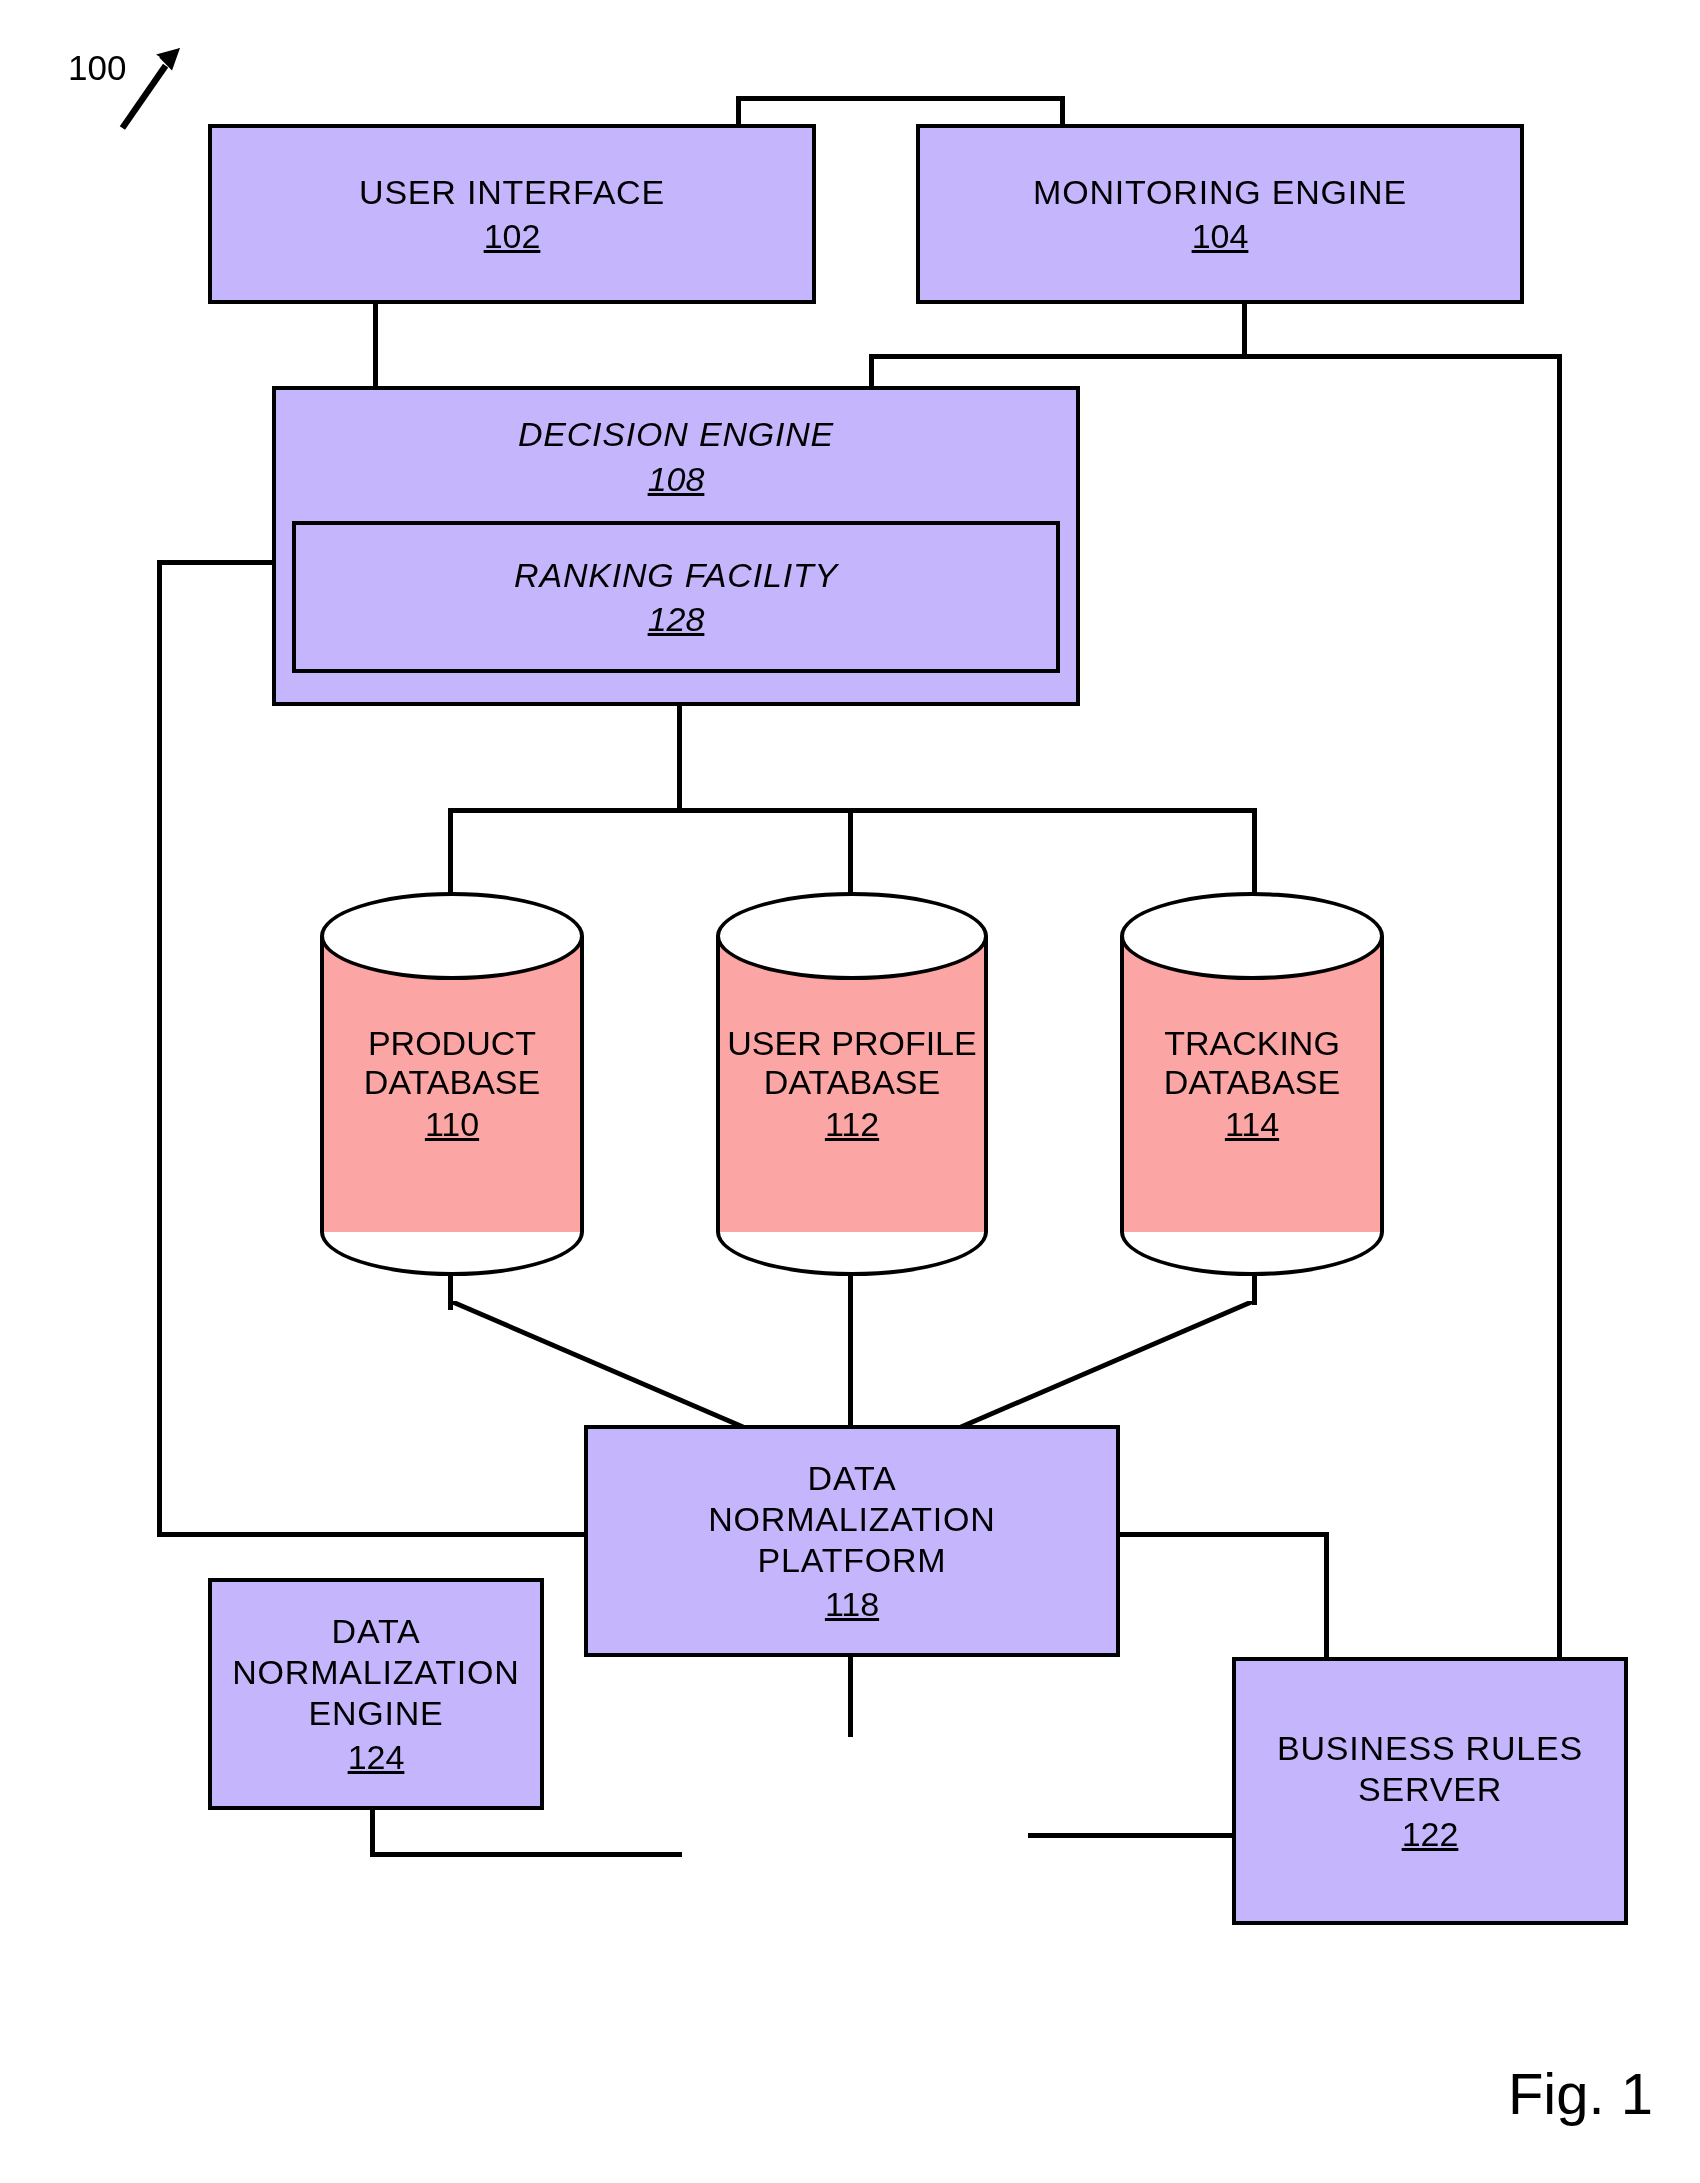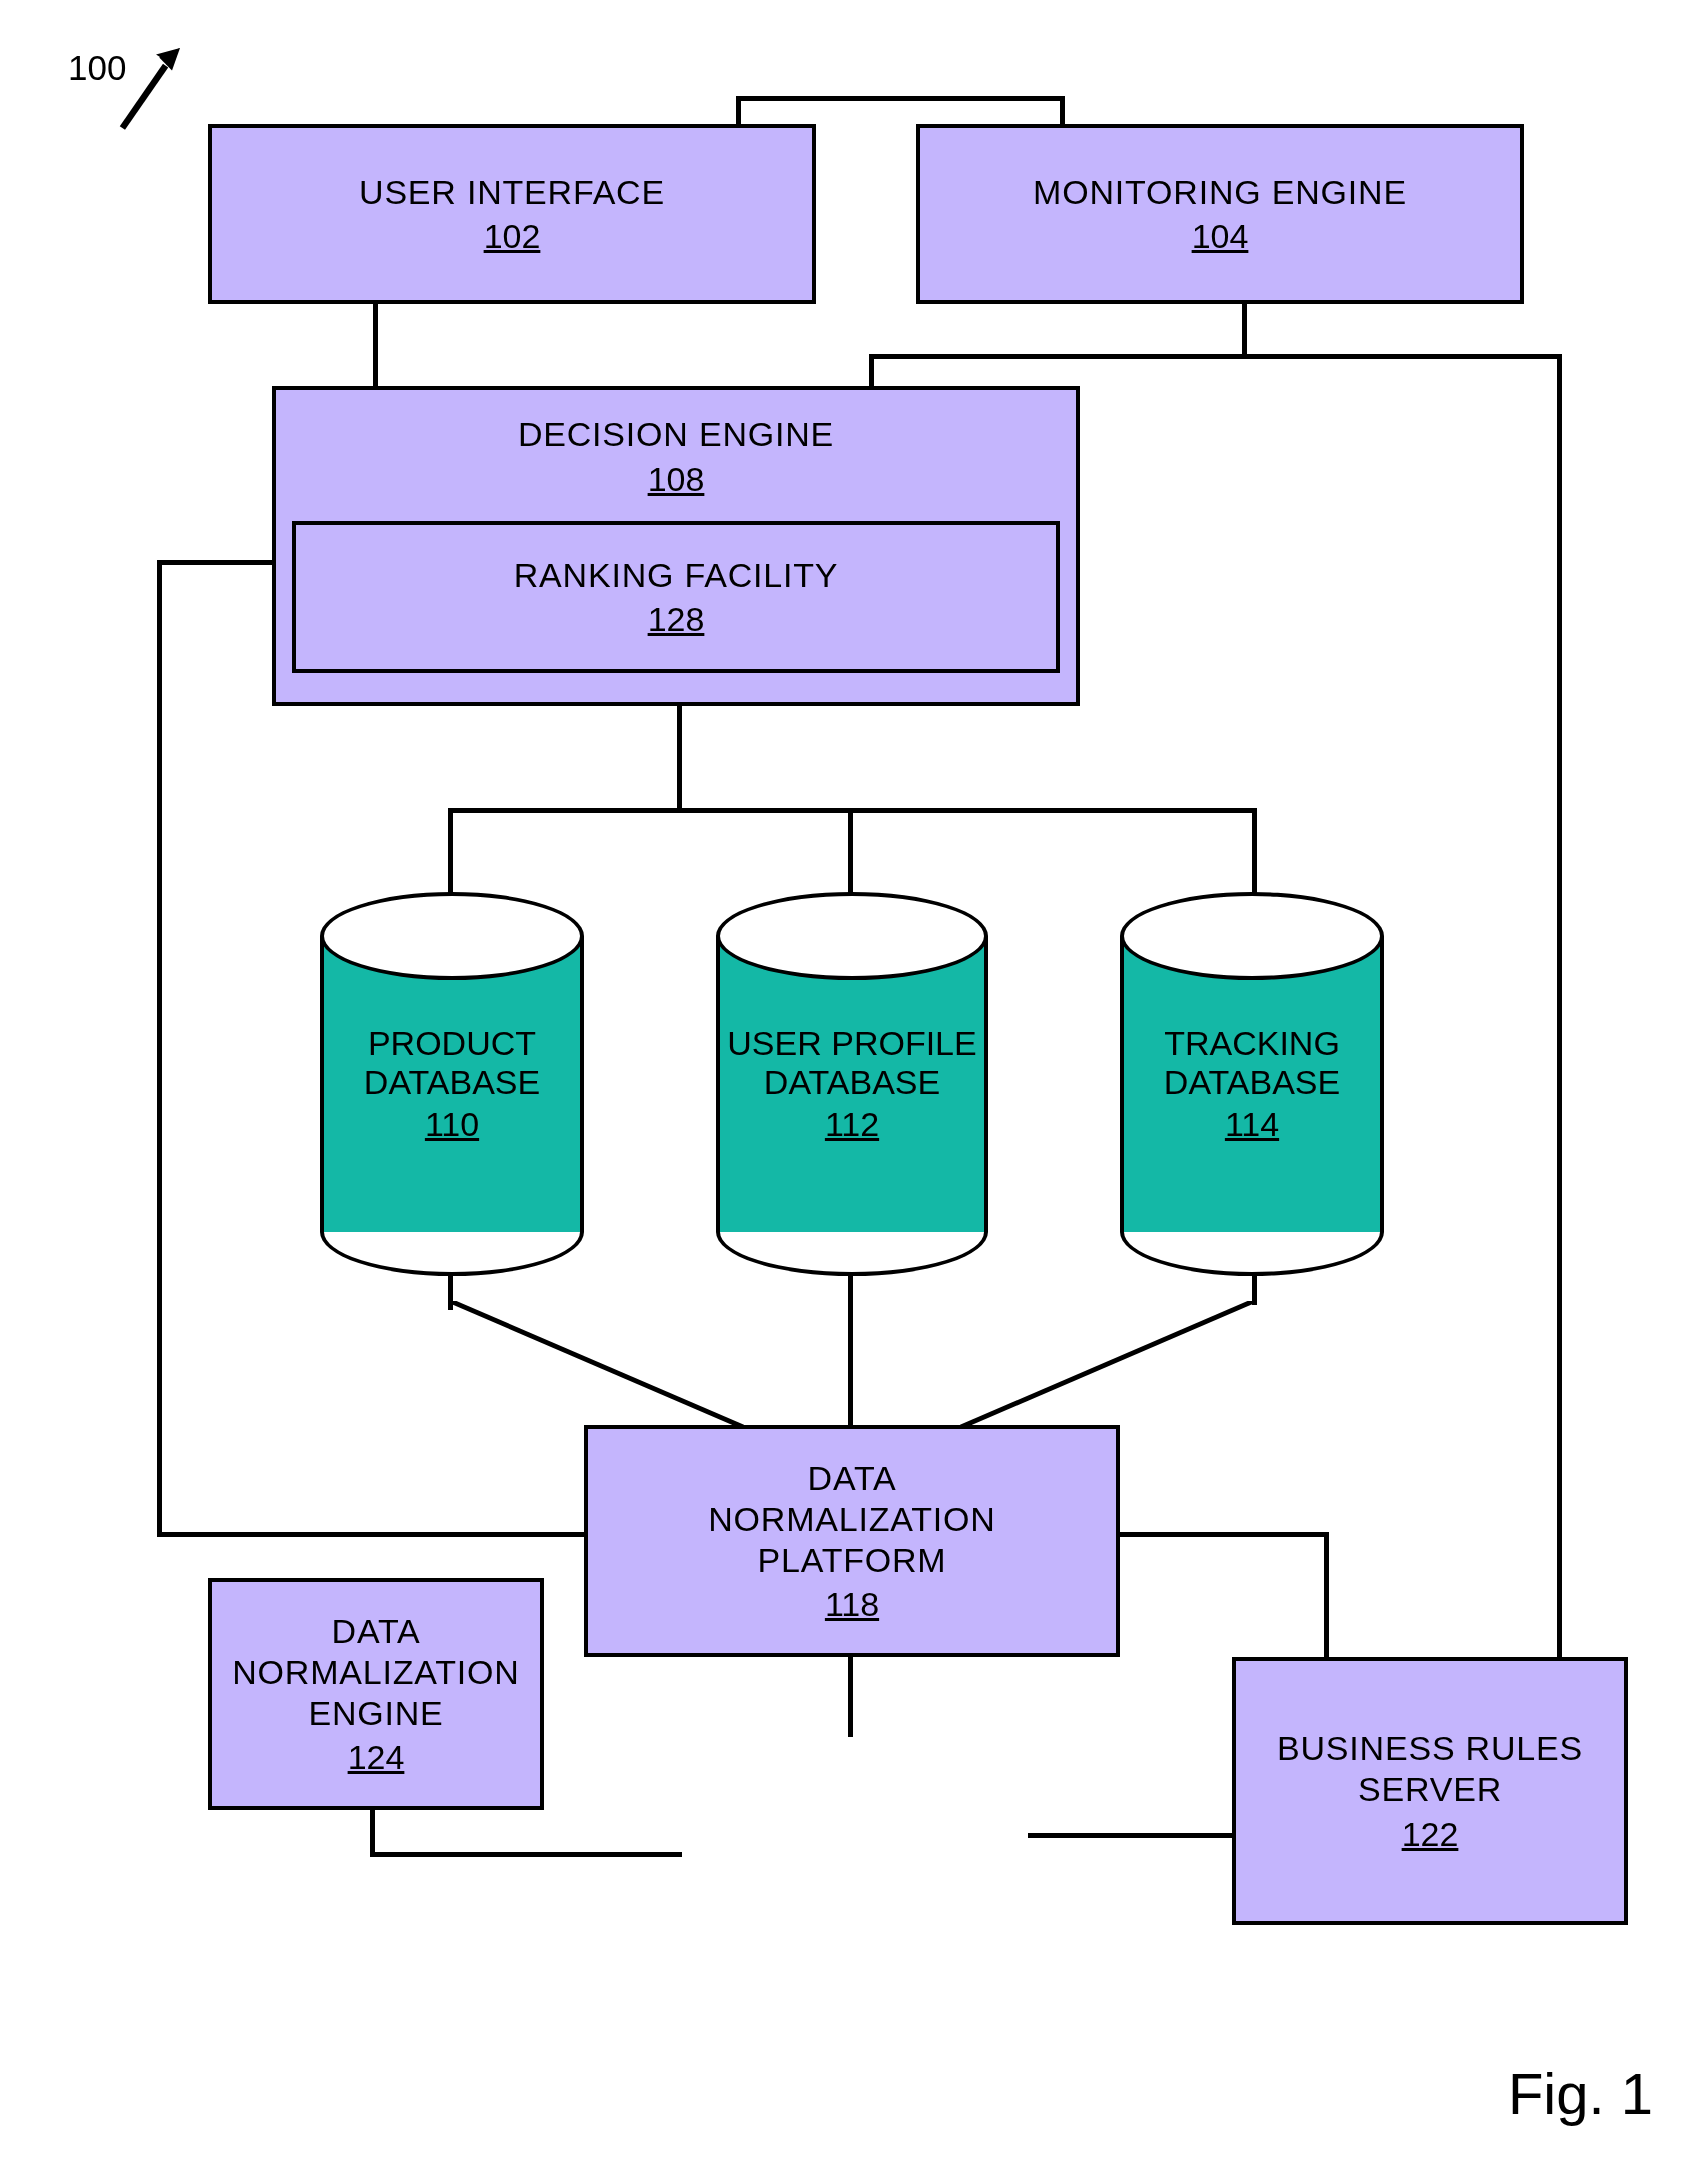--- a/index.html
+++ b/index.html
@@ -53,21 +53,21 @@
   
   .cyl {
     position: absolute;
     box-sizing: border-box;
   }
   .cyl .body {
     position: absolute;
     left: 0; right: 0;
     border-left: 4.8px solid #000;
     border-right: 4.8px solid #000;
-    background: #14b8a6;
+    background: #fca5a5;
     box-sizing: border-box;
     display:flex;
     flex-direction:column;
     align-items:center;
     justify-content:center;
   }
   .cyl .top {
     position: absolute;
     left: 0; right: 0;
     border: 4.8px solid #000;
@@ -183,21 +183,21 @@
   <div class="box" style="left:208px; top:124px; width:608px; height:180px;">
     <div class="label">USER INTERFACE</div>
     <div class="num">102</div>
   </div>
 
   <div class="box" style="left:916px; top:124px; width:608px; height:180px;">
     <div class="label">MONITORING ENGINE</div>
     <div class="num">104</div>
   </div>
 
-  <div class="box" style="left:272px; top:386px; width:808px; height:320px; justify-content:flex-start; padding-top:24px;">
+  <div class="box" style="left:272px; top:386px; width:808px; height:320px; justify-content:flex-start; padding-top:24px;font-style:italic;">
     <div class="label">DECISION ENGINE</div>
     <div class="num">108</div>
     <div class="inner-box" style="margin-top:22.4px; width:768px; height:152px;">
       <div class="label">RANKING FACILITY</div>
       <div class="num">128</div>
     </div>
   </div>
 
   <div class="cyl" style="left:320px; top:892px; width:264px; height:384px;">
     <div class="body" style="top:44px; bottom:44px;">

